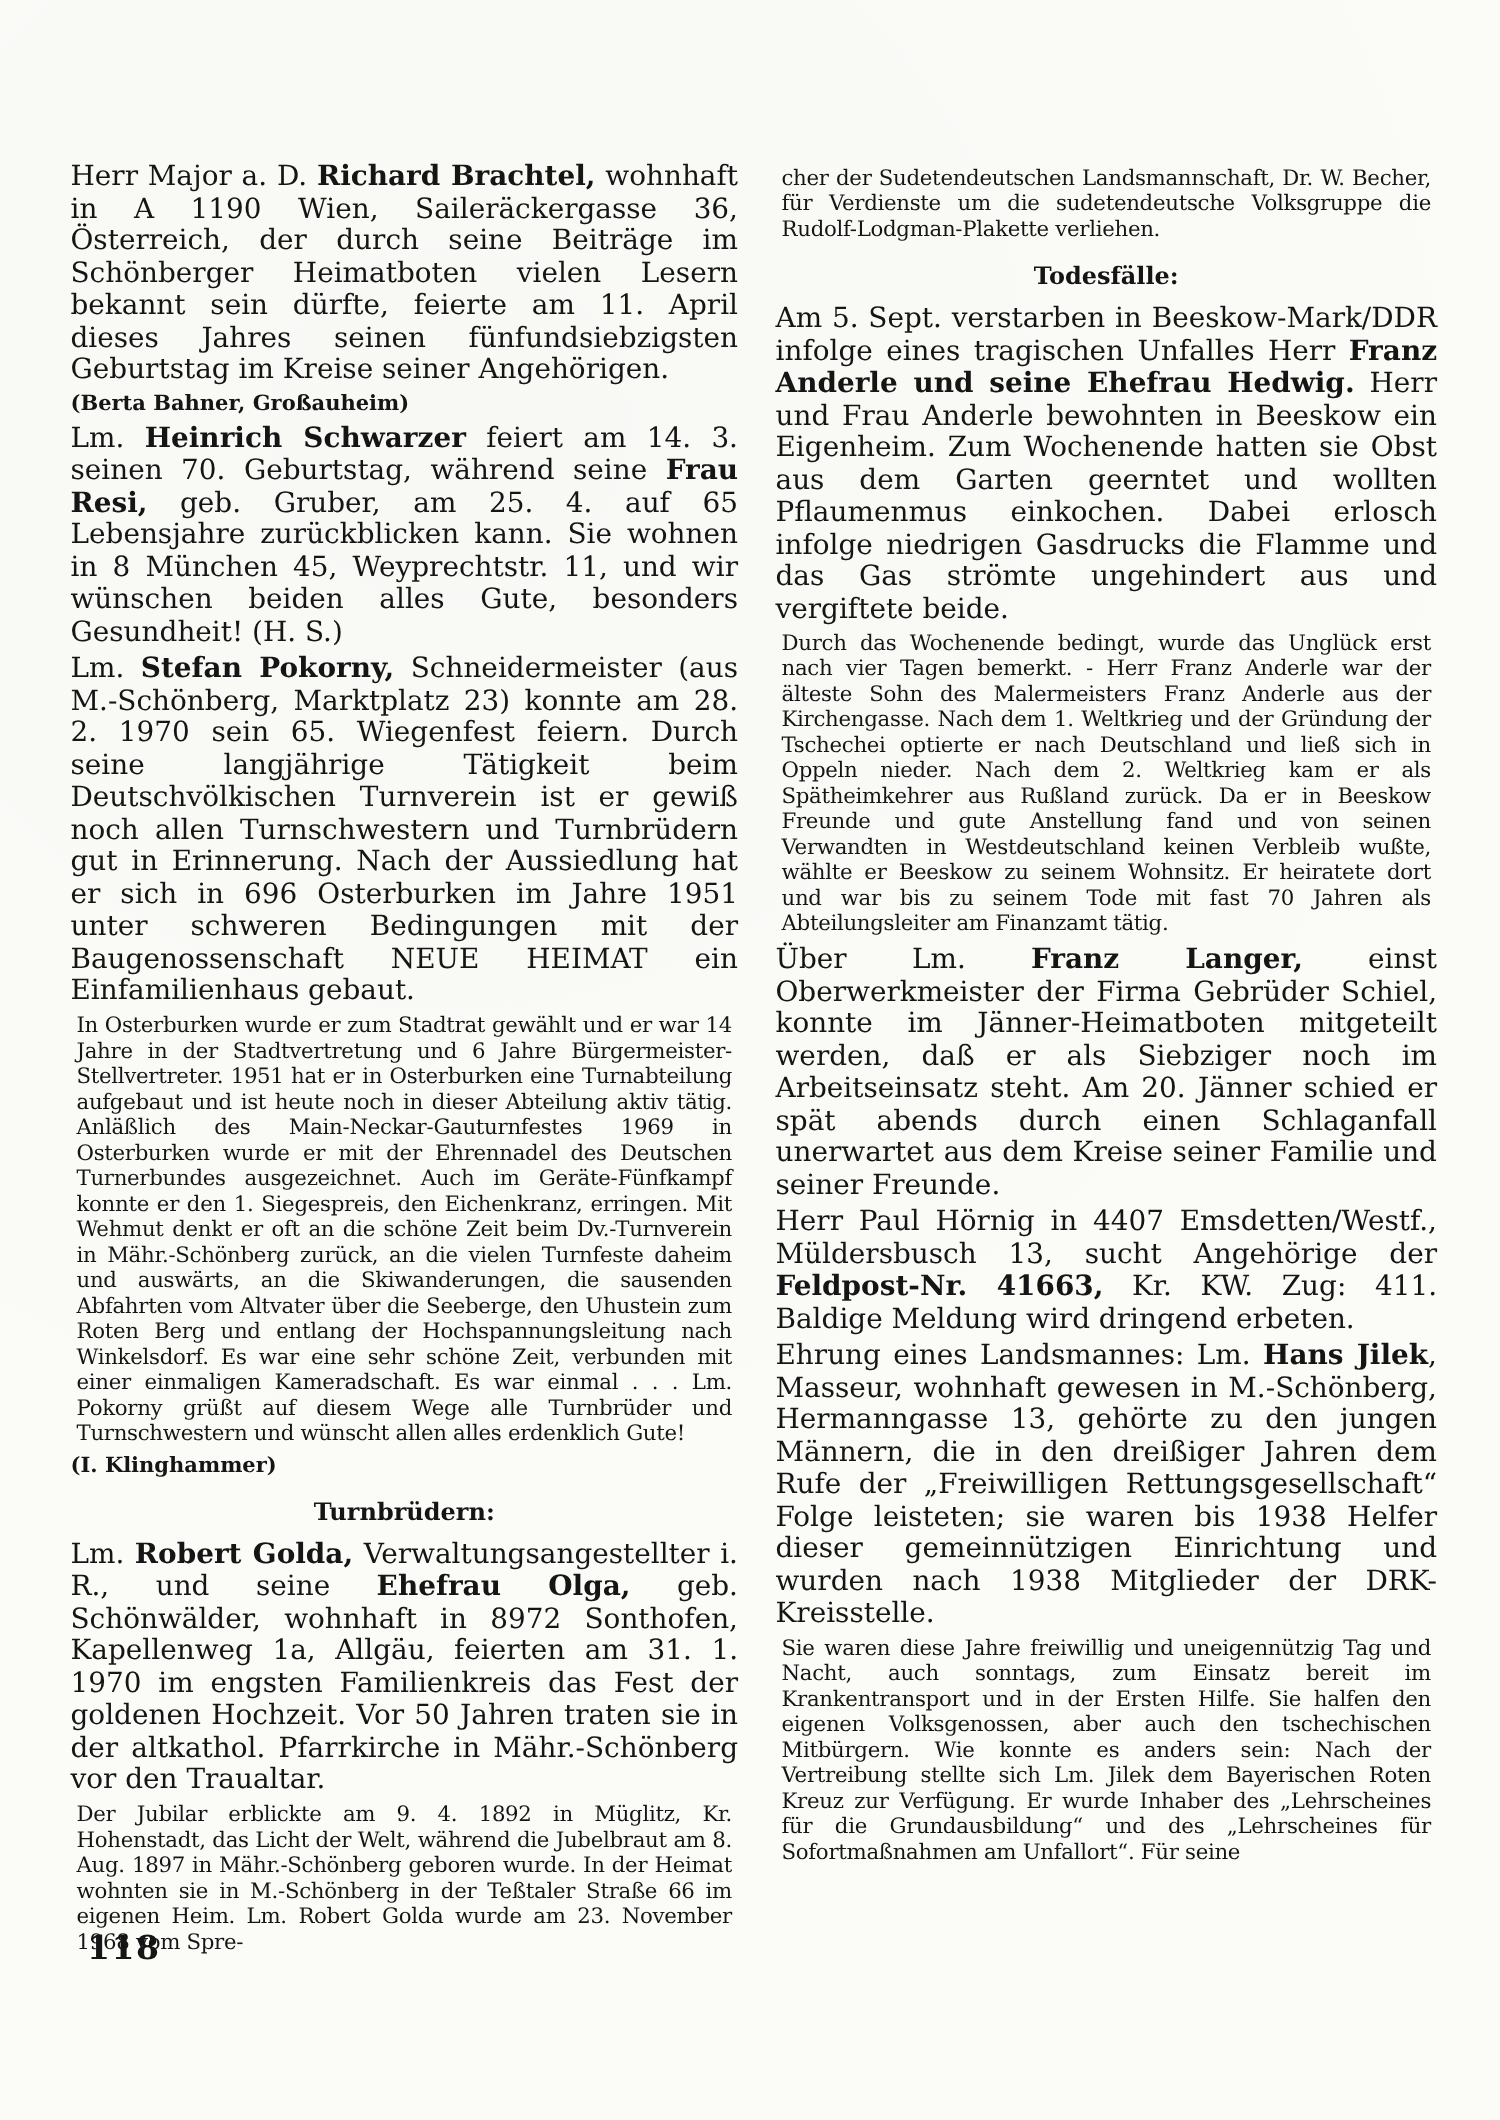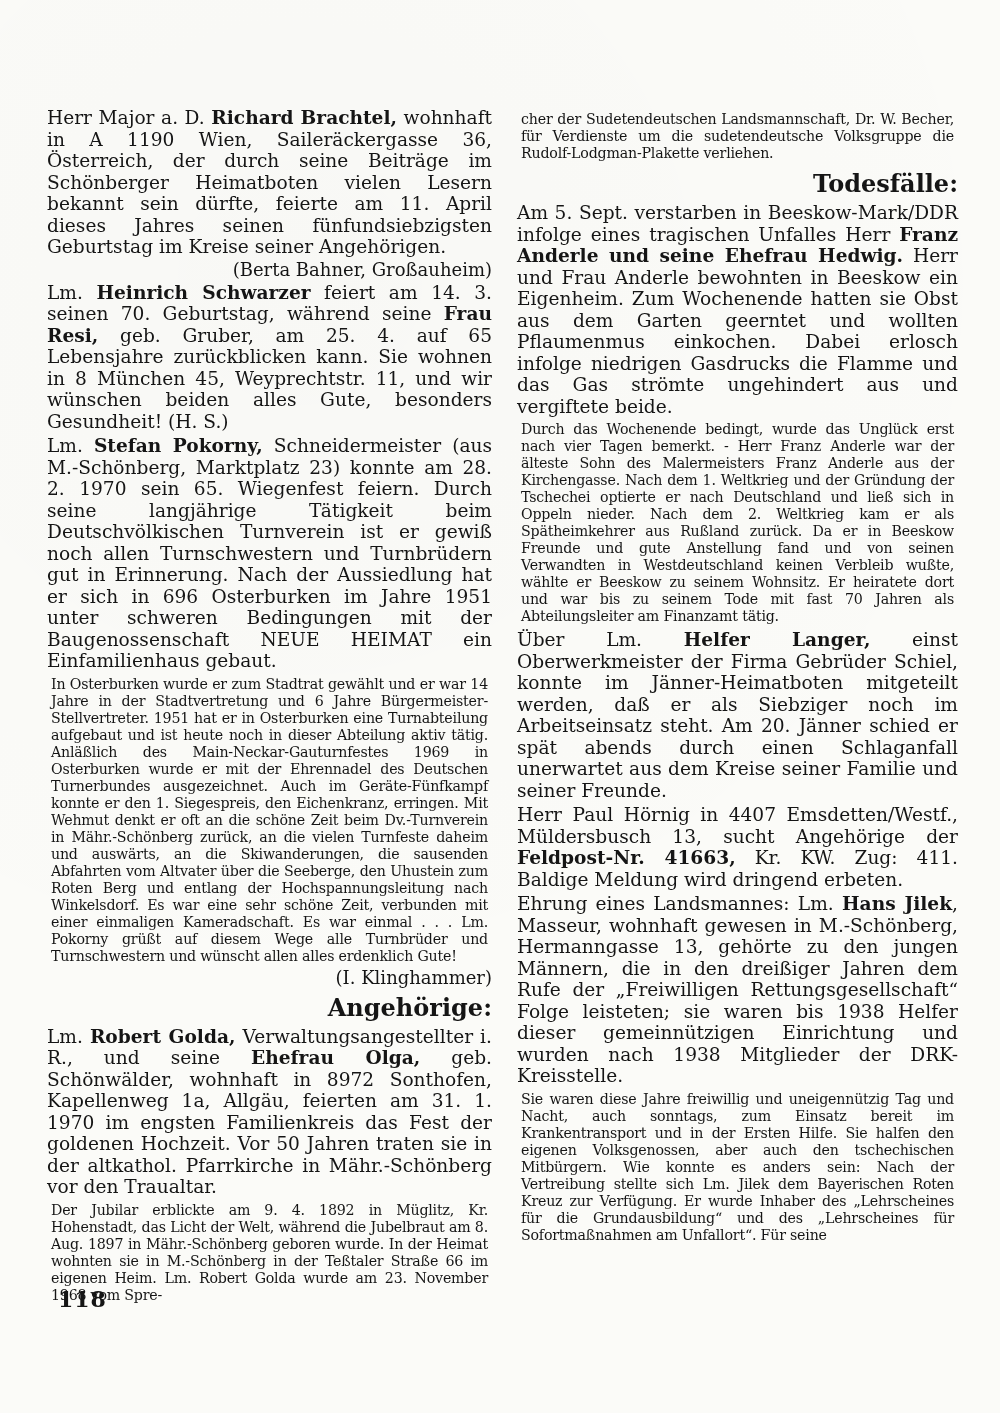--- a/index.html
+++ b/index.html
@@ -30,31 +30,32 @@
   }
   .p-sm {
     font-size: 14.2px;
     line-height: 17px;
     text-align: justify;
     letter-spacing: -0.2px;
     margin: 4px;
     font-weight: 500;
   }
   .sig {
-    font-size: 18px;
+    font-size: 14px;
     line-height: 17px;
-    text-align: right;
+    text-align: left;
     margin: 0 0 4px 0;
+    font-weight: bold;
   }
   .heading {
-    font-size: 24px;
+    font-size: 16px;
     line-height: 22px;
     font-weight: bold;
     margin: 11px 0 7px 0;
-    text-align: right;
+    text-align: center;
   }
   .p-lg b, .heading, .p-sm b { font-weight: bold; }
   .page-number {
     position: absolute;
     left: 58px; top: 1286px;
     font-size: 22px;
     font-weight: bold;
     letter-spacing: 1px;
   }
 </style>
@@ -63,31 +64,31 @@
 
 <div class="page">
 
   <div class="column left">
     <p class="p-lg"><span>Herr Major a. D. </span><b>Richard Brachtel,</b><span> wohnhaft in A 1190 Wien, Saileräckergasse 36, Österreich, der durch seine Beiträge im Schönberger Heimatboten vielen Lesern bekannt sein dürfte, feierte am 11. April dieses Jahres seinen fünfundsiebzigsten Geburtstag im Kreise seiner Angehörigen.</span></p>
     <p class="sig">(Berta Bahner, Großauheim)</p>
     <p class="p-lg"><span>Lm. </span><b>Heinrich Schwarzer</b><span> feiert am 14. 3. seinen 70. Geburtstag, während seine </span><b>Frau Resi,</b><span> geb. Gruber, am 25. 4. auf 65 Lebensjahre zurückblicken kann. Sie wohnen in 8 München 45, Weyprechtstr. 11, und wir wünschen beiden alles Gute, besonders Gesundheit! (H. S.)</span></p>
     <p class="p-lg"><span>Lm. </span><b>Stefan Pokorny,</b><span> Schneidermeister (aus M.-Schönberg, Marktplatz 23) konnte am 28. 2. 1970 sein 65. Wiegenfest feiern. Durch seine langjährige Tätigkeit beim Deutschvölkischen Turnverein ist er gewiß noch allen Turnschwestern und Turnbrüdern gut in Erinnerung. Nach der Aussiedlung hat er sich in 696 Osterburken im Jahre 1951 unter schweren Bedingungen mit der Baugenossenschaft NEUE HEIMAT ein Einfamilienhaus gebaut.</span></p>
     <p class="p-sm">In Osterburken wurde er zum Stadtrat gewählt und er war 14 Jahre in der Stadtvertretung und 6 Jahre Bürgermeister-Stellvertreter. 1951 hat er in Osterburken eine Turnabteilung aufgebaut und ist heute noch in dieser Abteilung aktiv tätig. Anläßlich des Main-Neckar-Gauturnfestes 1969 in Osterburken wurde er mit der Ehrennadel des Deutschen Turnerbundes ausgezeichnet. Auch im Geräte-Fünfkampf konnte er den 1. Siegespreis, den Eichenkranz, erringen. Mit Wehmut denkt er oft an die schöne Zeit beim Dv.-Turnverein in Mähr.-Schönberg zurück, an die vielen Turnfeste daheim und auswärts, an die Skiwanderungen, die sausenden Abfahrten vom Altvater über die Seeberge, den Uhustein zum Roten Berg und entlang der Hochspannungsleitung nach Winkelsdorf. Es war eine sehr schöne Zeit, verbunden mit einer einmaligen Kameradschaft. Es war einmal . . . Lm. Pokorny grüßt auf diesem Wege alle Turnbrüder und Turnschwestern und wünscht allen alles erdenklich Gute!</p>
     <p class="sig">(I. Klinghammer)</p>
-    <h2 class="heading">Angehörige:</h2>
+    <h2 class="heading">Turnbrüdern:</h2>
     <p class="p-lg"><span>Lm. </span><b>Robert Golda,</b><span> Verwaltungsangestellter i. R., und seine </span><b>Ehefrau Olga,</b><span> geb. Schönwälder, wohnhaft in 8972 Sonthofen, Kapellenweg 1a, Allgäu, feierten am 31. 1. 1970 im engsten Familienkreis das Fest der goldenen Hochzeit. Vor 50 Jahren traten sie in der altkathol. Pfarrkirche in Mähr.-Schönberg vor den Traualtar.</span></p>
     <p class="p-sm">Der Jubilar erblickte am 9. 4. 1892 in Müglitz, Kr. Hohenstadt, das Licht der Welt, während die Jubelbraut am 8. Aug. 1897 in Mähr.-Schönberg geboren wurde. In der Heimat wohnten sie in M.-Schönberg in der Teßtaler Straße 66 im eigenen Heim. Lm. Robert Golda wurde am 23. November 1968 vom Spre-</p>
   </div>
 
   <div class="column right">
     <p class="p-sm">cher der Sudetendeutschen Landsmannschaft, Dr. W. Becher, für Verdienste um die sudetendeutsche Volksgruppe die Rudolf-Lodgman-Plakette verliehen.</p>
     <h2 class="heading">Todesfälle:</h2>
     <p class="p-lg"><span>Am 5. Sept. verstarben in Beeskow-Mark/DDR infolge eines tragischen Unfalles Herr </span><b>Franz Anderle und seine Ehefrau Hedwig.</b><span> Herr und Frau Anderle bewohnten in Beeskow ein Eigenheim. Zum Wochenende hatten sie Obst aus dem Garten geerntet und wollten Pflaumenmus einkochen. Dabei erlosch infolge niedrigen Gasdrucks die Flamme und das Gas strömte ungehindert aus und vergiftete beide.</span></p>
     <p class="p-sm">Durch das Wochenende bedingt, wurde das Unglück erst nach vier Tagen bemerkt. - Herr Franz Anderle war der älteste Sohn des Malermeisters Franz Anderle aus der Kirchengasse. Nach dem 1. Weltkrieg und der Gründung der Tschechei optierte er nach Deutschland und ließ sich in Oppeln nieder. Nach dem 2. Weltkrieg kam er als Spätheimkehrer aus Rußland zurück. Da er in Beeskow Freunde und gute Anstellung fand und von seinen Verwandten in Westdeutschland keinen Verbleib wußte, wählte er Beeskow zu seinem Wohnsitz. Er heiratete dort und war bis zu seinem Tode mit fast 70 Jahren als Abteilungsleiter am Finanzamt tätig.</p>
-    <p class="p-lg"><span>Über Lm. </span><b>Helfer Langer,</b><span> einst Oberwerkmeister der Firma Gebrüder Schiel, konnte im Jänner-Heimatboten mitgeteilt werden, daß er als Siebziger noch im Arbeitseinsatz steht. Am 20. Jänner schied er spät abends durch einen Schlaganfall unerwartet aus dem Kreise seiner Familie und seiner Freunde.</span></p>
+    <p class="p-lg"><span>Über Lm. </span><b>Franz Langer,</b><span> einst Oberwerkmeister der Firma Gebrüder Schiel, konnte im Jänner-Heimatboten mitgeteilt werden, daß er als Siebziger noch im Arbeitseinsatz steht. Am 20. Jänner schied er spät abends durch einen Schlaganfall unerwartet aus dem Kreise seiner Familie und seiner Freunde.</span></p>
     <p class="p-lg"><span>Herr Paul Hörnig in 4407 Emsdetten/Westf., Müldersbusch 13, sucht Angehörige der </span><b>Feldpost-Nr. 41663,</b><span> Kr. KW. Zug: 411. Baldige Meldung wird dringend erbeten.</span></p>
     <p class="p-lg"><span>Ehrung eines Landsmannes: Lm. </span><b>Hans Jilek</b><span>, Masseur, wohnhaft gewesen in M.-Schönberg, Hermanngasse 13, gehörte zu den jungen Männern, die in den dreißiger Jahren dem Rufe der „Freiwilligen Rettungsgesellschaft“ Folge leisteten; sie waren bis 1938 Helfer dieser gemeinnützigen Einrichtung und wurden nach 1938 Mitglieder der DRK-Kreisstelle.</span></p>
     <p class="p-sm">Sie waren diese Jahre freiwillig und uneigennützig Tag und Nacht, auch sonntags, zum Einsatz bereit im Krankentransport und in der Ersten Hilfe. Sie halfen den eigenen Volksgenossen, aber auch den tschechischen Mitbürgern. Wie konnte es anders sein: Nach der Vertreibung stellte sich Lm. Jilek dem Bayerischen Roten Kreuz zur Verfügung. Er wurde Inhaber des „Lehrscheines für die Grundausbildung“ und des „Lehrscheines für Sofortmaßnahmen am Unfallort“. Für seine</p>
   </div>
 
   <div class="page-number">118</div>
 
 </div>
 
 </body></html>

